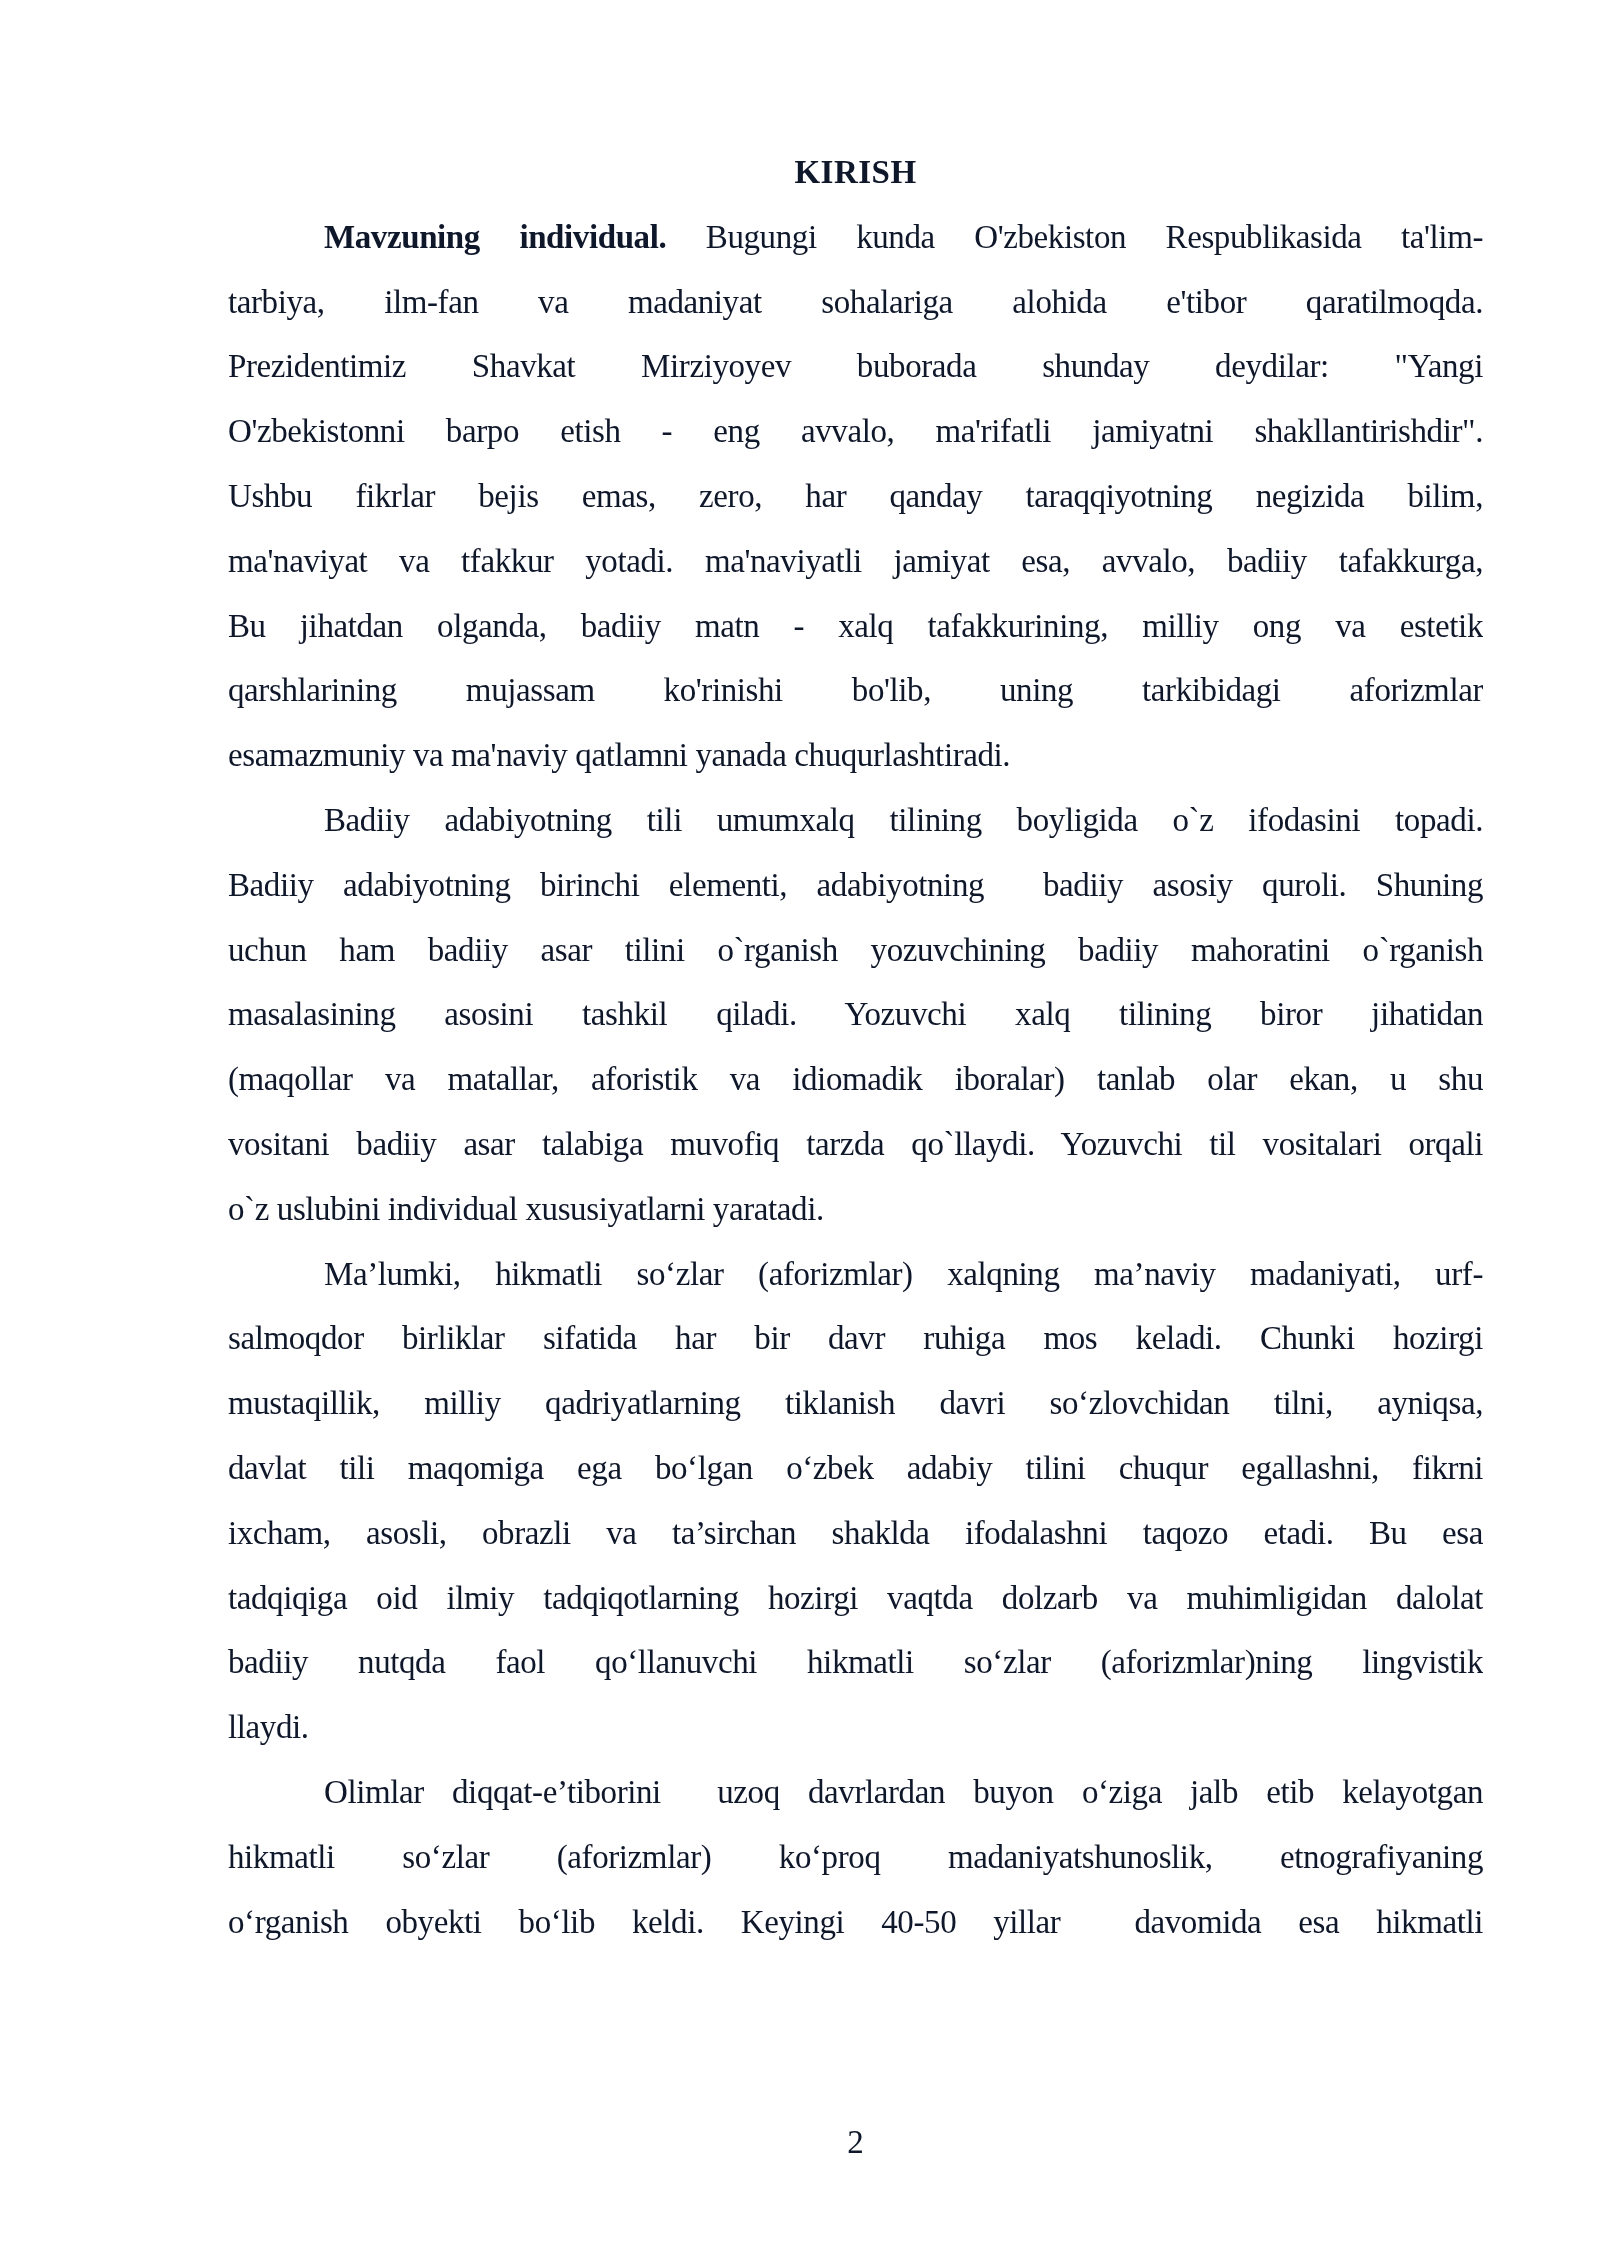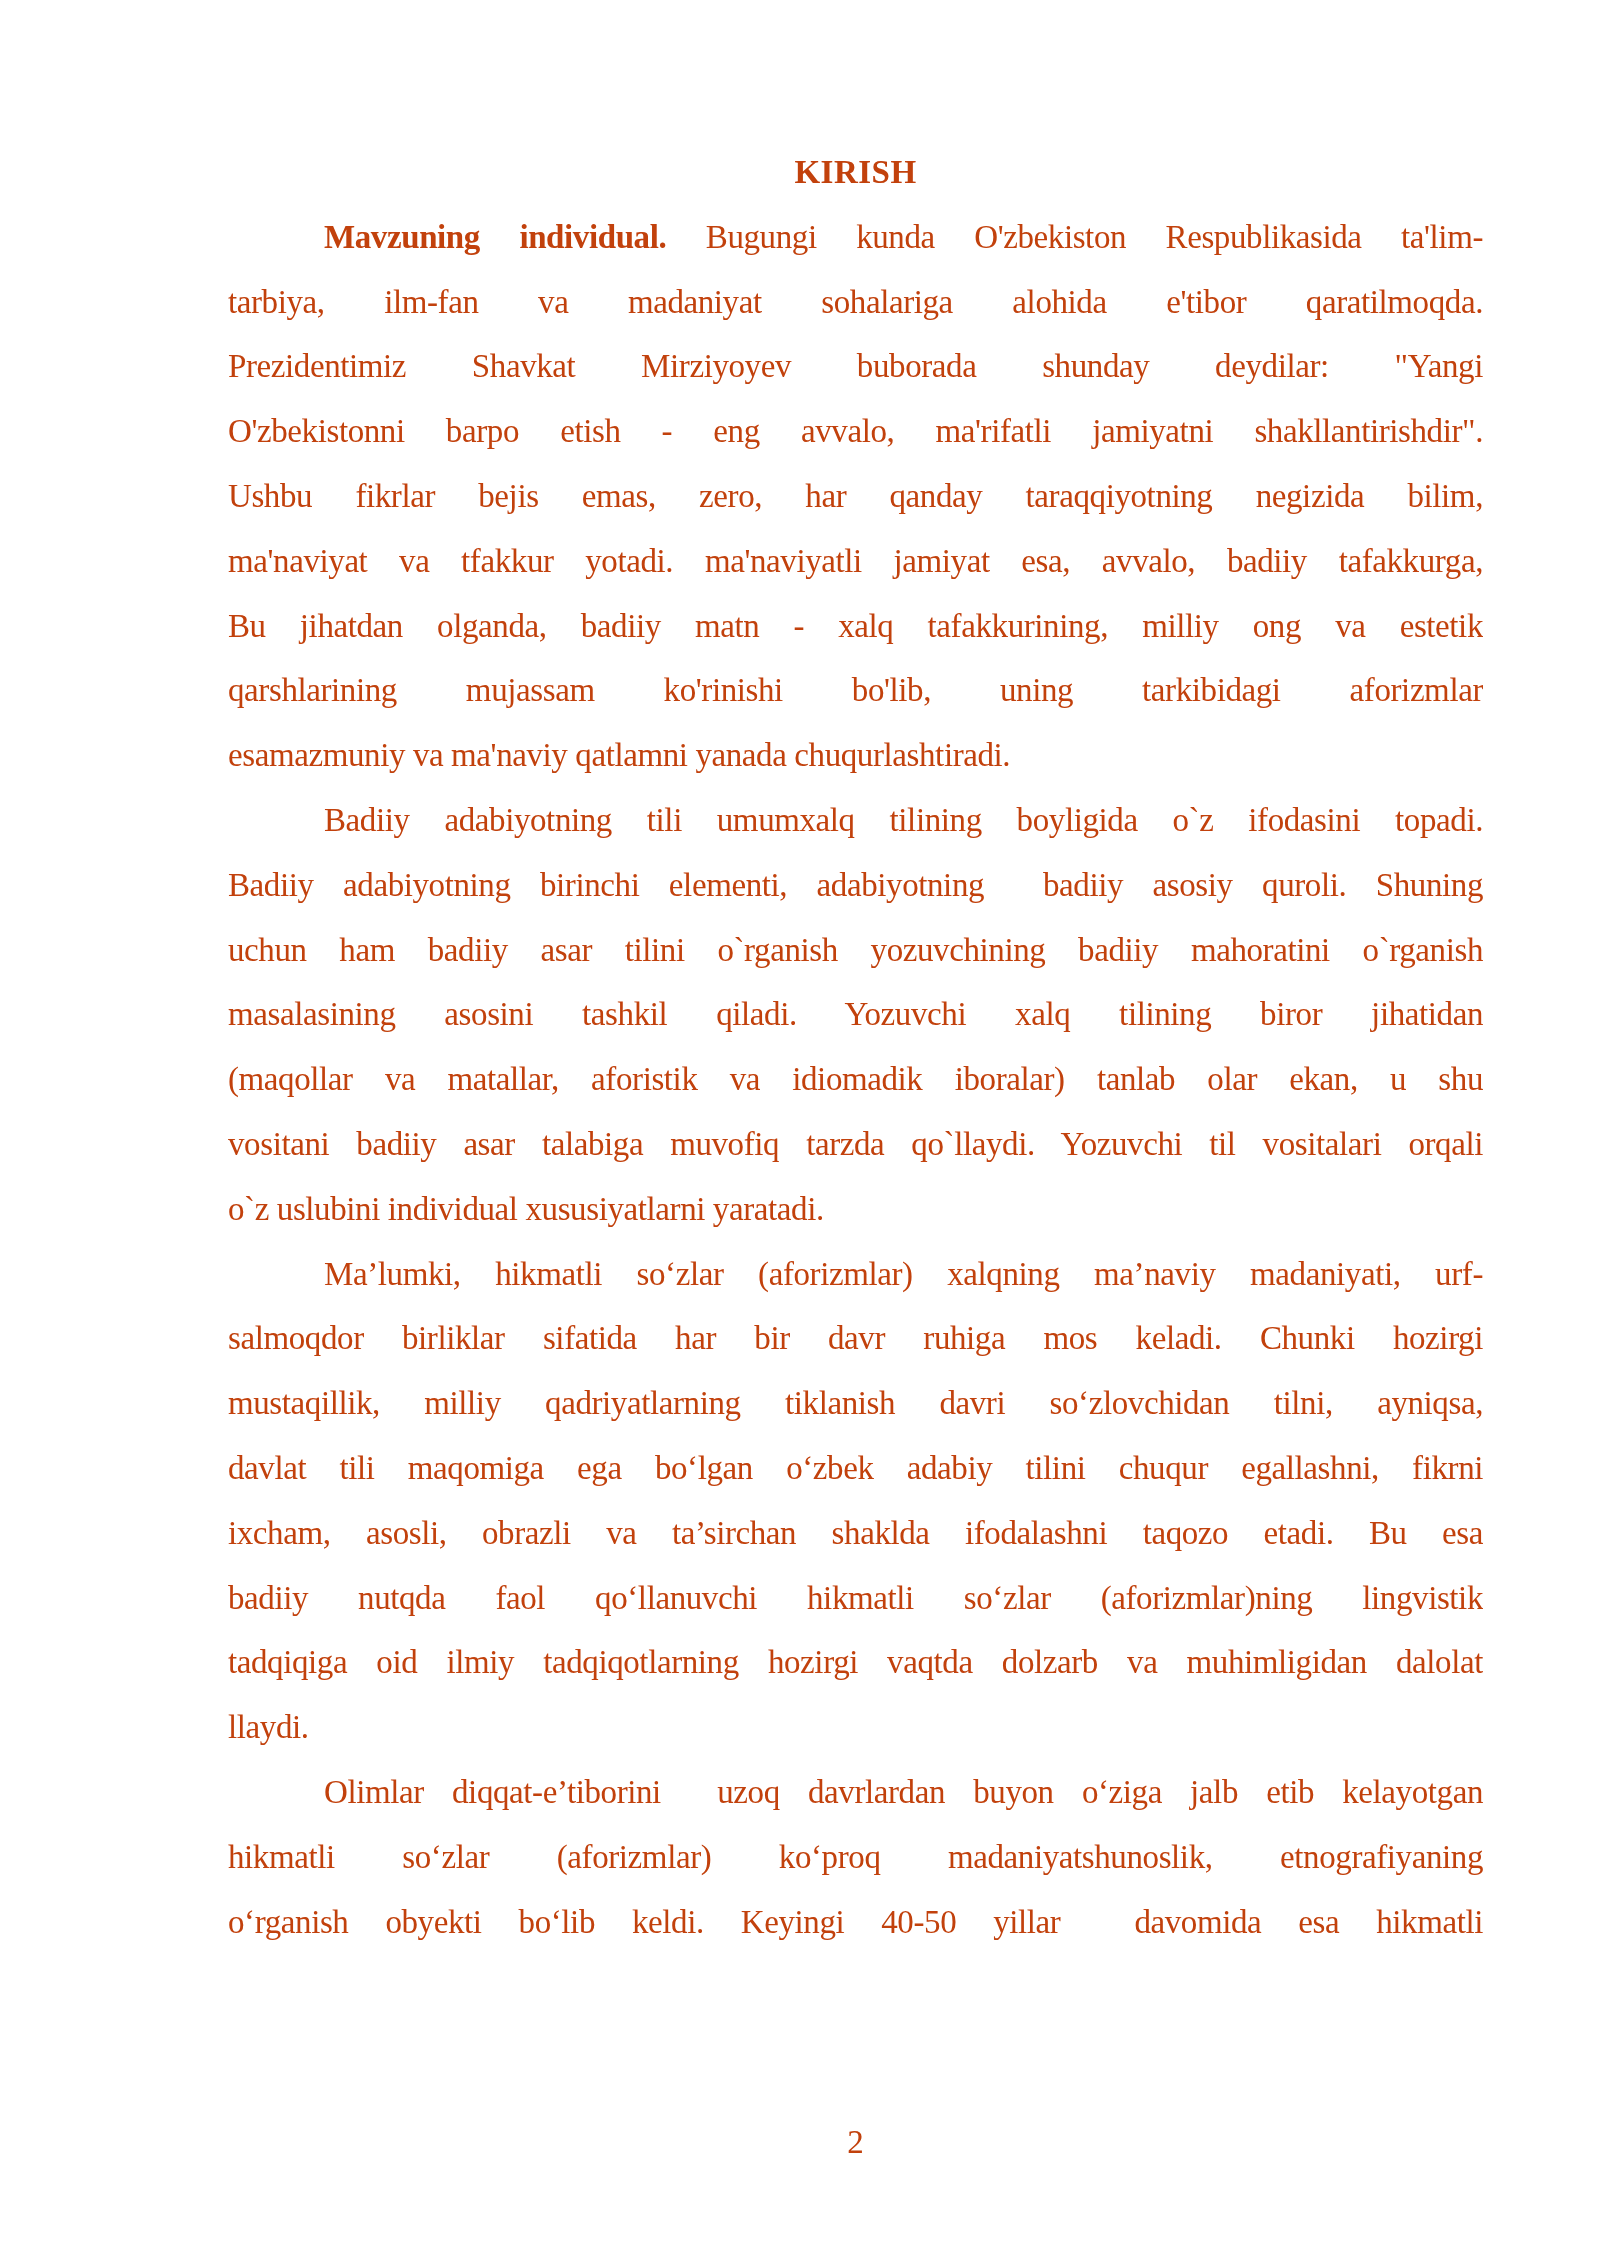--- a/index.html
+++ b/index.html
@@ -5,21 +5,21 @@
   html, body {
     margin: 0;
     padding: 0;
     background: #ffffff;
   }
   .page {
     position: relative;
     width: 1600px;
     height: 2262px;
     background: #ffffff;
-    color: #c2410c;
+    color: #0f172a;
     font-family: "Liberation Serif", "DejaVu Serif", serif;
     overflow: hidden;
   }
   .content {
     position: absolute;
     left: 228px;
     top: 140px;
     width: 1255px;
   }
   .title {
@@ -85,22 +85,22 @@
           <div class="line">(maqollar va matallar, aforistik va idiomadik iboralar) tanlab olar ekan, u shu</div>
           <div class="line">vositani badiiy asar talabiga muvofiq tarzda qo`llaydi. Yozuvchi til vositalari orqali</div>
           <div class="line last">o`z uslubini individual xususiyatlarni yaratadi.</div>
         </div>
         <div class="paragraph">
           <div class="line first">Ma’lumki, hikmatli so‘zlar (aforizmlar) xalqning ma’naviy madaniyati, urf-</div>
           <div class="line">salmoqdor  birliklar  sifatida  har  bir  davr  ruhiga  mos  keladi.  Chunki  hozirgi</div>
           <div class="line">mustaqillik,  milliy  qadriyatlarning  tiklanish  davri  so‘zlovchidan  tilni,  ayniqsa,</div>
           <div class="line">davlat tili maqomiga ega bo‘lgan o‘zbek adabiy tilini chuqur egallashni, fikrni</div>
           <div class="line">ixcham,  asosli,  obrazli  va  ta’sirchan  shaklda  ifodalashni  taqozo  etadi.  Bu  esa</div>
+          <div class="line">tadqiqiga oid ilmiy tadqiqotlarning hozirgi vaqtda dolzarb va muhimligidan dalolat</div>
           <div class="line">badiiy  nutqda  faol  qo‘llanuvchi  hikmatli  so‘zlar  (aforizmlar)ning  lingvistik</div>
-          <div class="line">tadqiqiga oid ilmiy tadqiqotlarning hozirgi vaqtda dolzarb va muhimligidan dalolat</div>
           <div class="line last">llaydi.</div>
         </div>
         <div class="paragraph">
           <div class="line first">Olimlar diqqat-e’tiborini  uzoq davrlardan buyon o‘ziga jalb etib kelayotgan</div>
           <div class="line">hikmatli  so‘zlar  (aforizmlar)  ko‘proq  madaniyatshunoslik,  etnografiyaning</div>
           <div class="line">o‘rganish obyekti bo‘lib keldi. Keyingi 40-50 yillar  davomida esa hikmatli</div>
         </div>
       </div>
   </div>
   <div class="pagenum">2</div>

